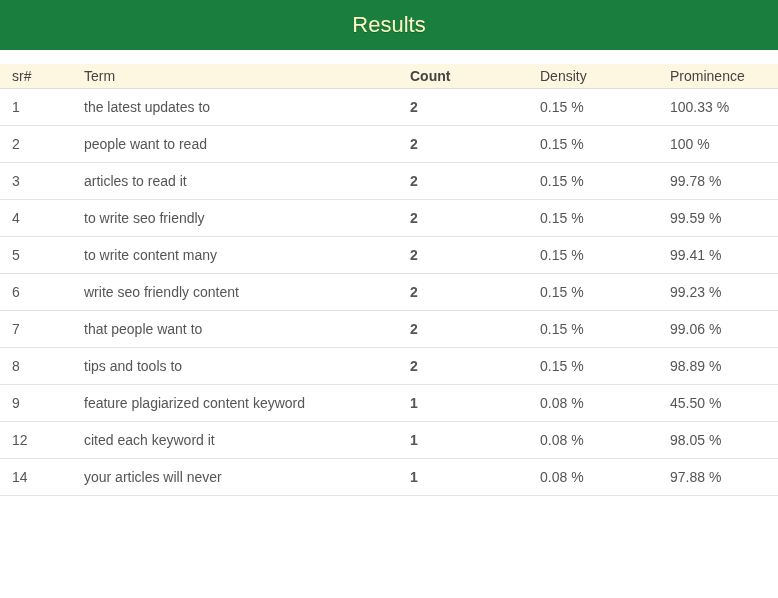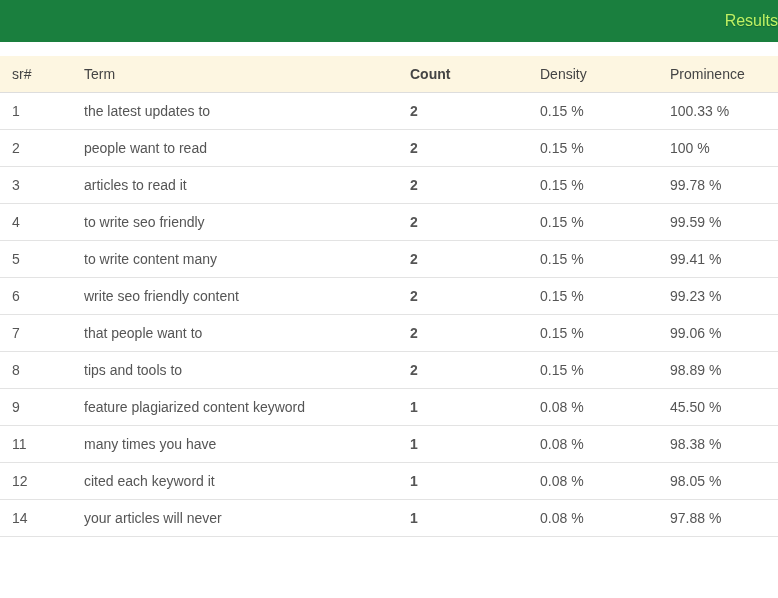--- a/index.html
+++ b/index.html
@@ -9,41 +9,41 @@
     }
     body {
       font-family: -apple-system, BlinkMacSystemFont, "Segoe UI", Helvetica, Arial, sans-serif;
       font-size: 14px;
       color: #333;
       background: #fff;
       width: 778px;
     }
     .header {
       background: #1a7f3e;
-      color: #bef264;
-      text-align: right;
+      color: #fef9c3;
+      text-align: center;
       padding: 12px 0;
-      font-size: 16px;
+      font-size: 22px;
       font-weight: 500;
       text-shadow: 0 1px 1px rgba(0,0,0,0.25);
     }
     .gap {
       height: 14px;
       background: #fff;
     }
     table {
       width: 100%;
       border-collapse: collapse;
       table-layout: fixed;
     }
     thead th {
       background: #fdf6e1;
       font-weight: 500;
       text-align: left;
-      padding: 10px 12px;
+      padding: 4px 12px;
       border-bottom: 1px solid #ddd;
       color: #444;
     }
     tbody td {
       padding: 10px 12px;
       border-bottom: 1px solid #e3e3e3;
       color: #555;
     }
     th:nth-child(1), td:nth-child(1) { width: 72px; }
     th:nth-child(2), td:nth-child(2) { width: 326px; }
@@ -127,27 +127,20 @@
         <td>98.89 %</td>
       </tr>
       <tr>
         <td>9</td>
         <td>feature plagiarized content keyword</td>
         <td>1</td>
         <td>0.08 %</td>
         <td>45.50 %</td>
       </tr>
       <tr>
-        <td>11</td>
-        <td>many times you have</td>
-        <td>1</td>
-        <td>0.08 %</td>
-        <td>98.38 %</td>
-      </tr>
-      <tr>
         <td>12</td>
         <td>cited each keyword it</td>
         <td>1</td>
         <td>0.08 %</td>
         <td>98.05 %</td>
       </tr>
       <tr>
         <td>14</td>
         <td>your articles will never</td>
         <td>1</td>

